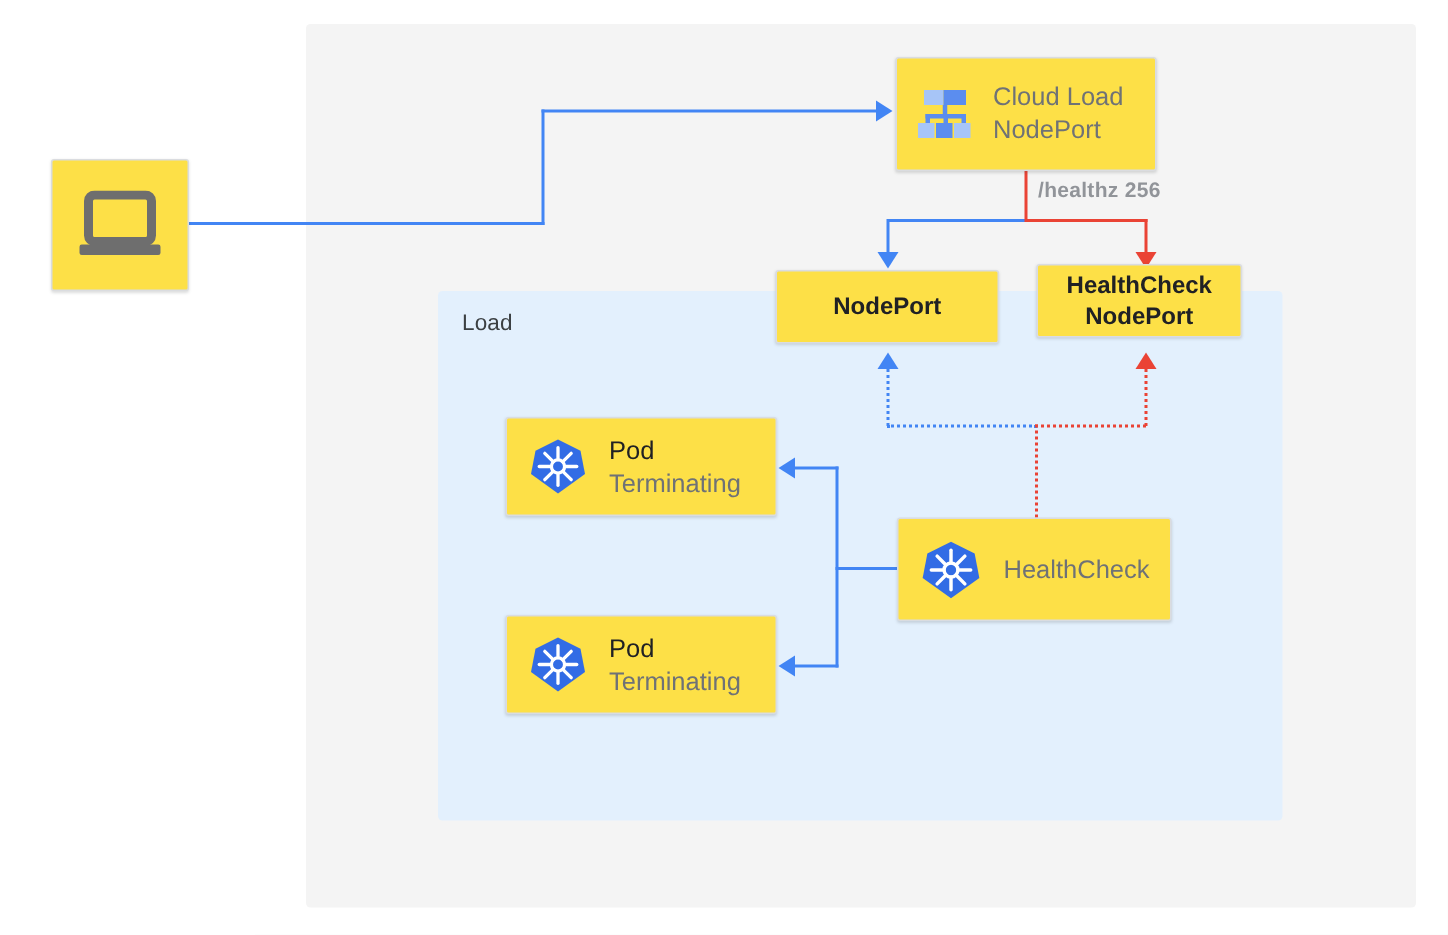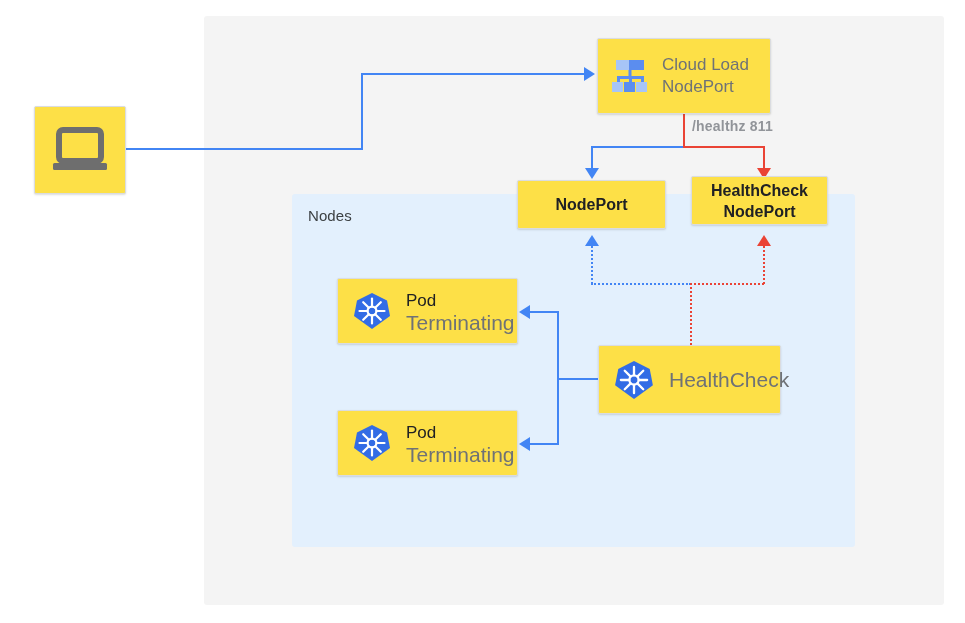--- a/index.html
+++ b/index.html
@@ -78,21 +78,21 @@
     display: flex;
     flex-direction: column;
     justify-content: center;
   }
   .title-lg {
     font-size: 17px;
     color: #202124;
     line-height: 22px;
   }
   .subtitle {
-    font-size: 21px;
+    font-size: 17px;
     color: #6f7276;
     line-height: 21px;
   }
   .label-bold {
     font-size: 16px;
     font-weight: bold;
     color: #202124;
     line-height: 21px;
   }
   
@@ -148,41 +148,41 @@
     position: absolute; height: 0; border-top: 2px dotted #ea4335;
   }
 </style>
 </head>
 <body>
 
 <div id="canvas">
 
   <div class="outer-panel"></div>
   <div class="nodes-panel"></div>
-  <div class="nodes-label">Nodes</div>
+  <div class="nodes-label">Load</div>
 
   <div class="edge h blue" style="left:126px; top:148px; width:237px;"></div>
 
   <div class="edge v blue" style="left:361px; top:73px; height:77px;"></div>
 
   <div class="edge h blue" style="left:361px; top:73px; width:225px;"></div>
   <div class="arrow arr-right-blue" style="left:584px; top:67px;"></div>
 
   <div class="edge v red" style="left:683px; top:114px; height:34px;"></div>
 
   <div class="edge h blue" style="left:592px; top:146px; width:92px;"></div>
   <div class="edge h red" style="left:683px; top:146px; width:82px;"></div>
 
   <div class="edge v blue" style="left:591px; top:146px; height:26px;"></div>
   <div class="arrow arr-down-blue" style="left:585px; top:168px;"></div>
 
   <div class="edge v red" style="left:763px; top:146px; height:26px;"></div>
   <div class="arrow arr-down-red" style="left:757px; top:168px;"></div>
 
-  <div class="healthz">/healthz 811</div>
+  <div class="healthz">/healthz 256</div>
 
   <div class="dot-v-red" style="left:690px; top:283px; height:62px;"></div>
   <div class="dot-h-blue" style="left:591px; top:283px; width:100px;"></div>
   <div class="dot-h-red" style="left:690px; top:283px; width:74px;"></div>
   <div class="dot-v-blue" style="left:591px; top:246px; height:38px;"></div>
   <div class="arrow arr-up-blue" style="left:585px; top:235px;"></div>
   <div class="dot-v-red" style="left:763px; top:246px; height:38px;"></div>
   <div class="arrow arr-up-red" style="left:757px; top:235px;"></div>
 
   <div class="edge h blue" style="left:557px; top:378px; width:43px;"></div>

